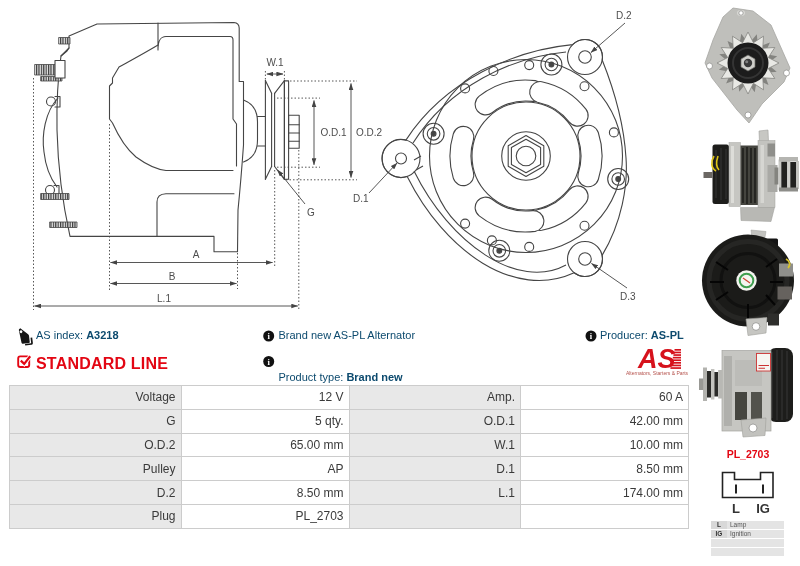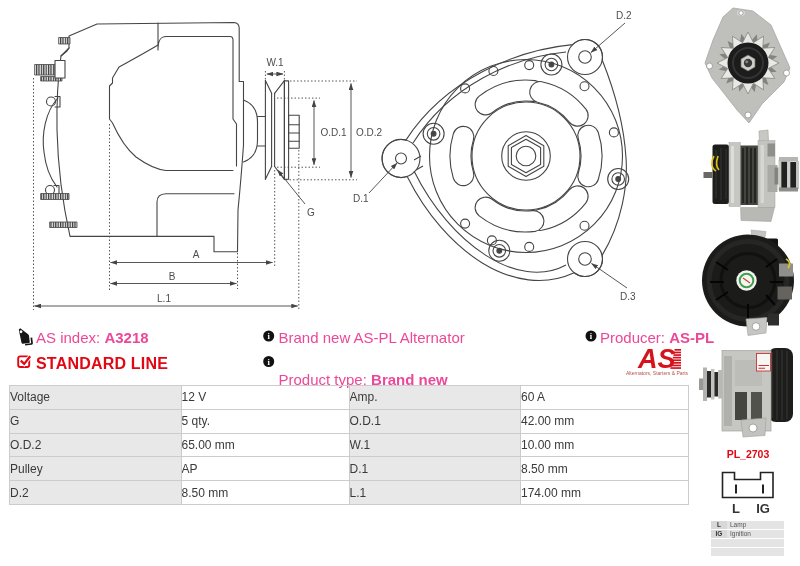--- a/index.html
+++ b/index.html
@@ -1,23 +1,23 @@
 <!DOCTYPE html>
 <html><head>
 <meta charset="utf-8">
 <style>
   html,body{margin:0;padding:0;background:#fff;}
   #page{position:relative;width:800px;height:566px;background:#fff;overflow:hidden;
         font-family:"Liberation Sans",sans-serif;}
   #page svg{position:absolute;left:0;top:0;}
-  .inforow{position:absolute;font-size:15px;color:#ec4899;white-space:nowrap;}
+  .inforow{position:absolute;font-size:11px;color:#0c4a6e;white-space:nowrap;}
   .red{color:#e30613;}
   table.spec{position:absolute;left:9px;top:385px;border-collapse:collapse;table-layout:fixed;}
   table.spec td{border:1px solid #ccc;height:22.8px;padding:0 5px 0 0;font-size:12px;color:#3a3a3a;
-      text-align:left;vertical-align:middle;overflow:hidden;}
+      text-align:right;vertical-align:middle;overflow:hidden;}
   td.lab{background:#e8e8e8;}
   .minitable{position:absolute;left:711px;top:521px;width:73px;font-size:6.5px;color:#555;}
   .minitable .mrow{height:7.5px;margin-bottom:1.5px;background:#e4e4e4;position:relative;}
   .minitable .mkey{position:absolute;left:0;top:0;width:16px;height:100%;background:#d8d8d8;
       font-weight:bold;color:#333;text-align:center;line-height:7.5px;}
   .minitable .mval{position:absolute;left:19px;top:0;line-height:7.5px;}
 </style>
 </head>
 <body>
 <div id="page">
@@ -366,20 +366,26 @@
           <td>AP</td>
           <td class="lab">D.1</td>
           <td>8.50 mm</td>
         </tr>
   <tr>
           <td class="lab">D.2</td>
           <td>8.50 mm</td>
           <td class="lab">L.1</td>
           <td>174.00 mm</td>
         </tr>
+  <tr>
+          <td class="lab">Plug</td>
+          <td>PL_2703</td>
+          <td class="lab"></td>
+          <td></td>
+        </tr>
 </tbody>
     </table>
 
 <div class="minitable">
   <div class="mrow">
         <span class="mkey">L</span>
         <span class="mval">Lamp</span>
       </div>
   <div class="mrow">
         <span class="mkey">IG</span>

